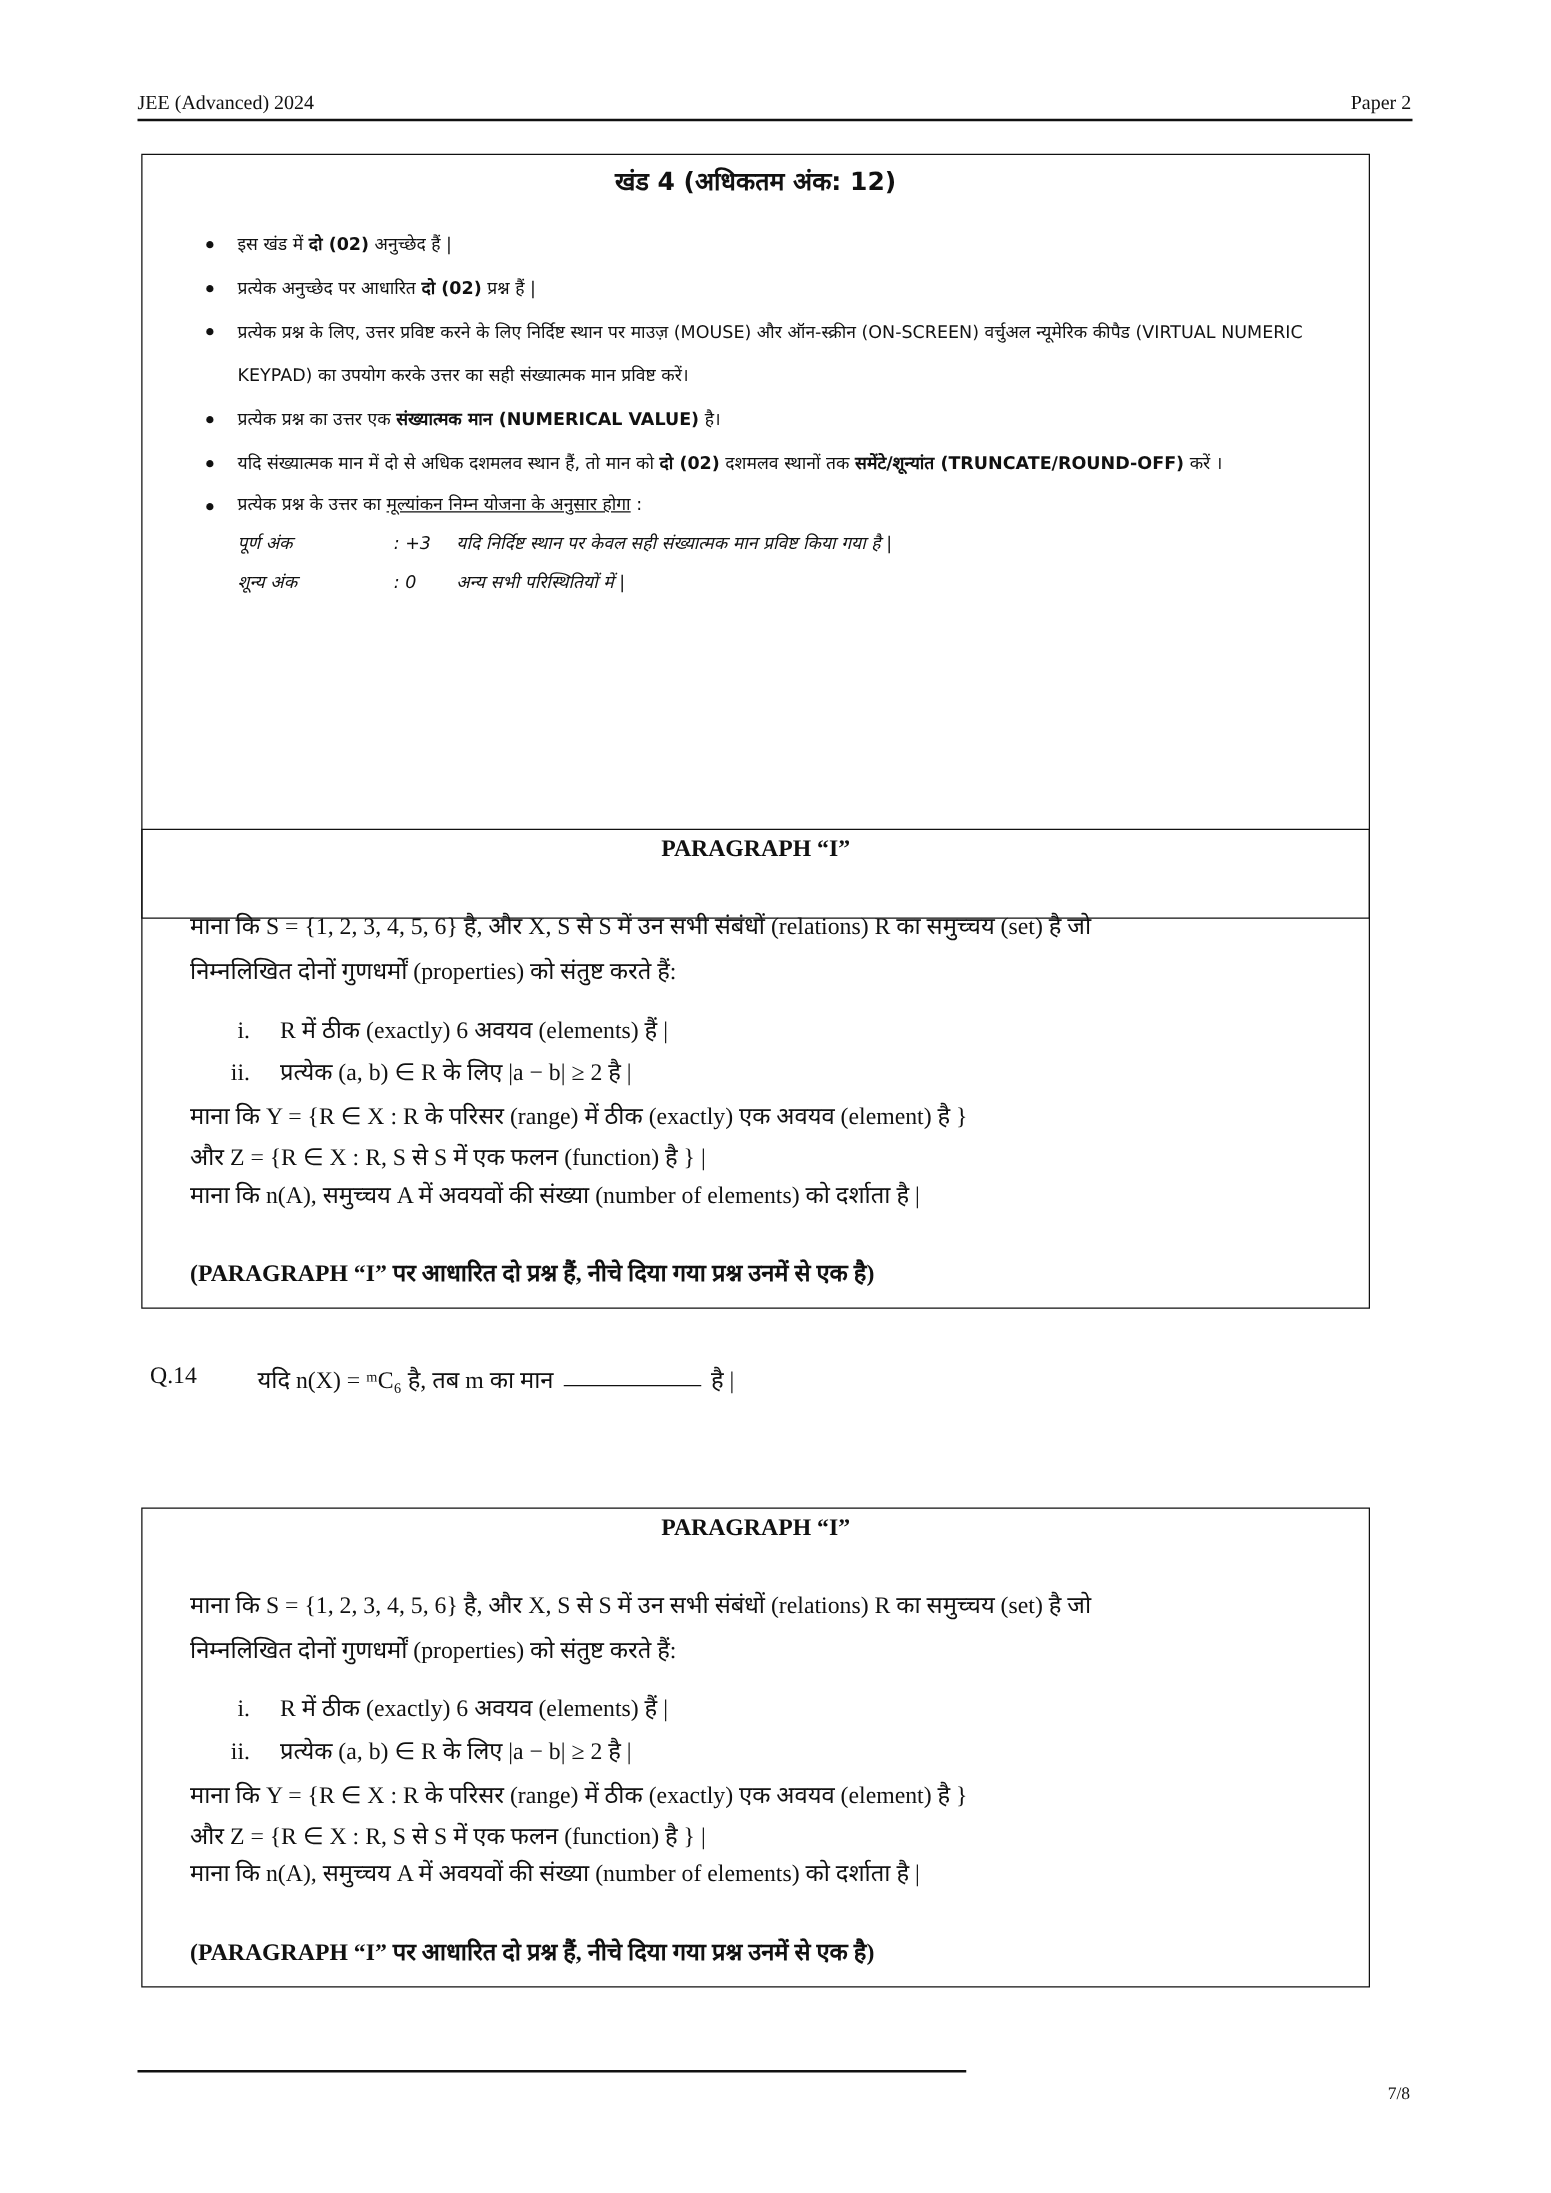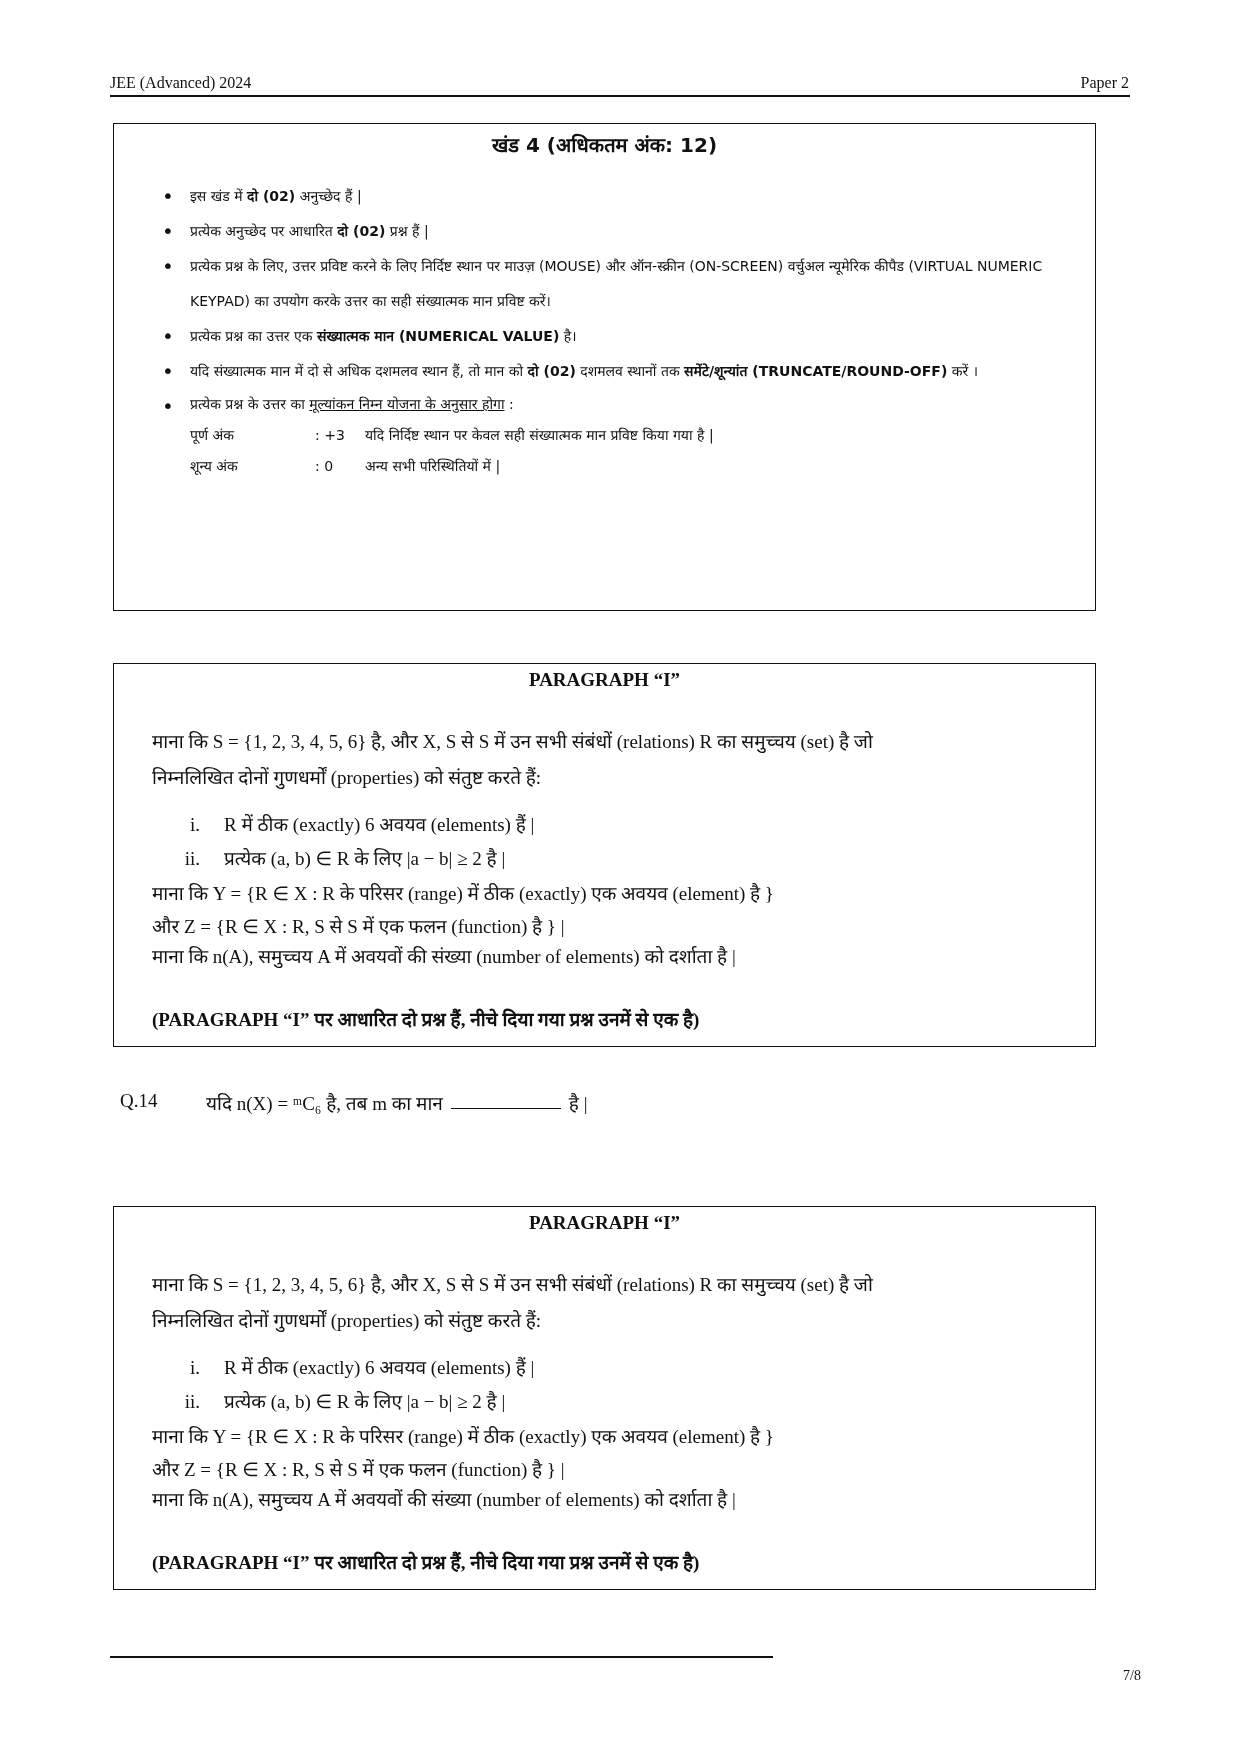--- a/index.html
+++ b/index.html
@@ -3,48 +3,48 @@
 <meta charset="utf-8">
 <style>
   html, body { margin: 0; padding: 0; background: #ffffff; }
   body { width: 1241px; height: 1754px; position: relative; overflow: hidden; color: #111; }
   .hdr { position: absolute; top: 74px; font-size: 16px; font-family: "Liberation Serif", serif; }
   .hdr.left { left: 110px; }
   .hdr.right { right: 112px; }
   .hdr-line { position: absolute; left: 110px; top: 95px; width: 1020px; height: 1.5px; background: #111; }
 
   .box { position: absolute; left: 113px; width: 983px; border: 1.5px solid #111; box-sizing: border-box; }
-  #sec-box { top: 123px; height: 488px; }
+  #sec-box { top: 123px; height: 612px; }
   #para1 { top: 663px; height: 384px; }
   #para2 { top: 1206px; height: 384px; }
 
   .sec-title { position: absolute; top: 7px; left: 0; right: 0; text-align: center; font-family: "DejaVu Sans", sans-serif; font-weight: bold; font-size: 20px; }
   .bullets { position: absolute; top: 55px; left: 48px; right: 30px; margin: 0; padding: 0; list-style: none; font-family: "DejaVu Sans", sans-serif; font-size: 14px; line-height: 35px; }
   .bullets li { position: relative; padding-left: 28px; }
   .bullets li::before { content: "\2022"; position: absolute; left: 0; font-size: 20px; }
   .bullets b { font-weight: bold; }
   .u { text-decoration: underline; }
-  .marks-row { display: flex; line-height: 31px; }
+  .marks-row { display: flex; line-height: 31px; font-style: italic; }
   .marks-row .mk-label { width: 125px; }
   .marks-row .mk-val { width: 50px; }
 
   .para-title { position: absolute; top: 5px; left: 0; right: 0; text-align: center; font-family: "Liberation Serif", serif; font-weight: bold; font-size: 19px; }
   .para-body { position: absolute; top: 60px; left: 10px; right: 10px; font-family: "Liberation Serif", "DejaVu Sans", serif; font-size: 19px; line-height: 36px; margin-left: 28px; }
   .para-body .line { white-space: nowrap; }
   .para-body .cond { display: flex; line-height: 34px; }
   .para-body .cond .num { width: 72px; text-align: right; padding-right: 24px; box-sizing: border-box; }
   .para-body .gap-top { margin-top: 12px; }
   .para-body .note { margin-top: 30px; font-weight: bold; }
 
   .question { position: absolute; top: 1090px; left: 120px; font-family: "Liberation Serif", "DejaVu Sans", serif; font-size: 19px; display: flex; }
   .question .qnum { width: 86px; }
   .blank { display: inline-block; width: 110px; border-bottom: 1.5px solid #111; margin: 0 8px; height: 18px; }
 
   .ftr-line { position: absolute; left: 110px; top: 1656px; width: 663px; height: 1.5px; background: #111; }
-  .ftr-page { position: absolute; right: 100px; top: 1668px; font-family: "Liberation Serif", serif; font-size: 14px; text-align: center; }
+  .ftr-page { position: absolute; right: 113px; top: 1668px; font-family: "Liberation Serif", serif; font-size: 14px; text-align: center; }
 </style>
 </head>
 <body>
 
 <div class="hdr left">JEE (Advanced) 2024</div>
 <div class="hdr right">Paper 2</div>
 <div class="hdr-line"></div>
 
 <div class="box" id="sec-box">
   <div class="sec-title">खंड 4 (अधिकतम अंक: 12)</div>

